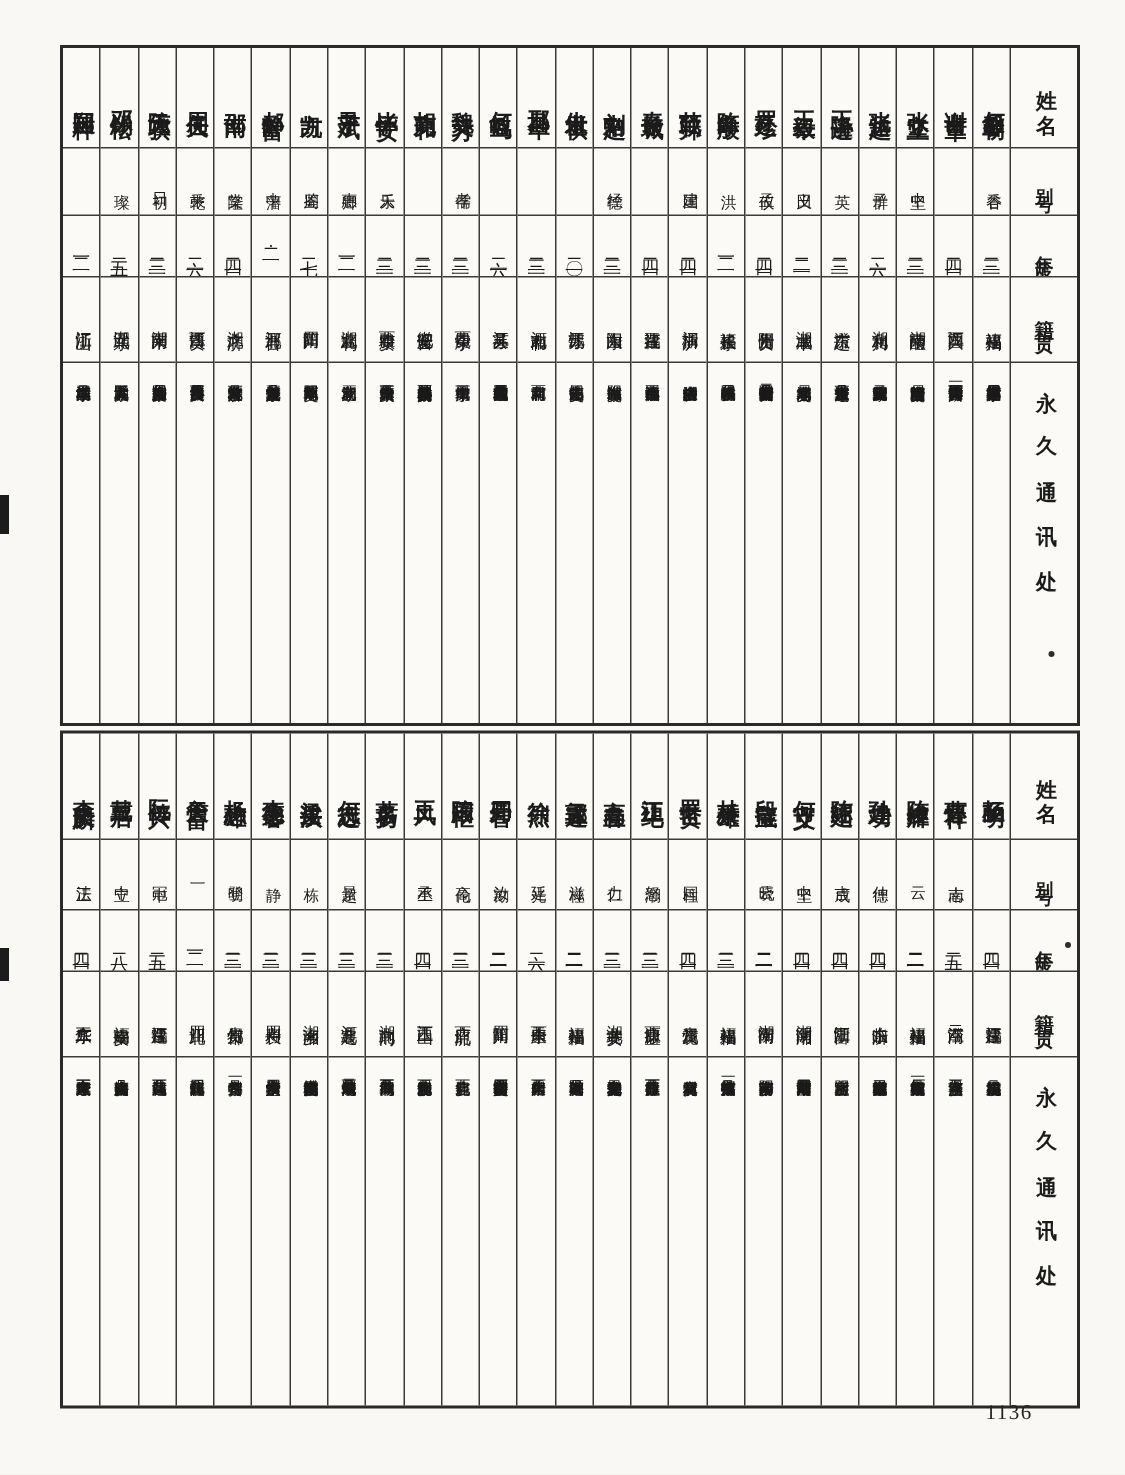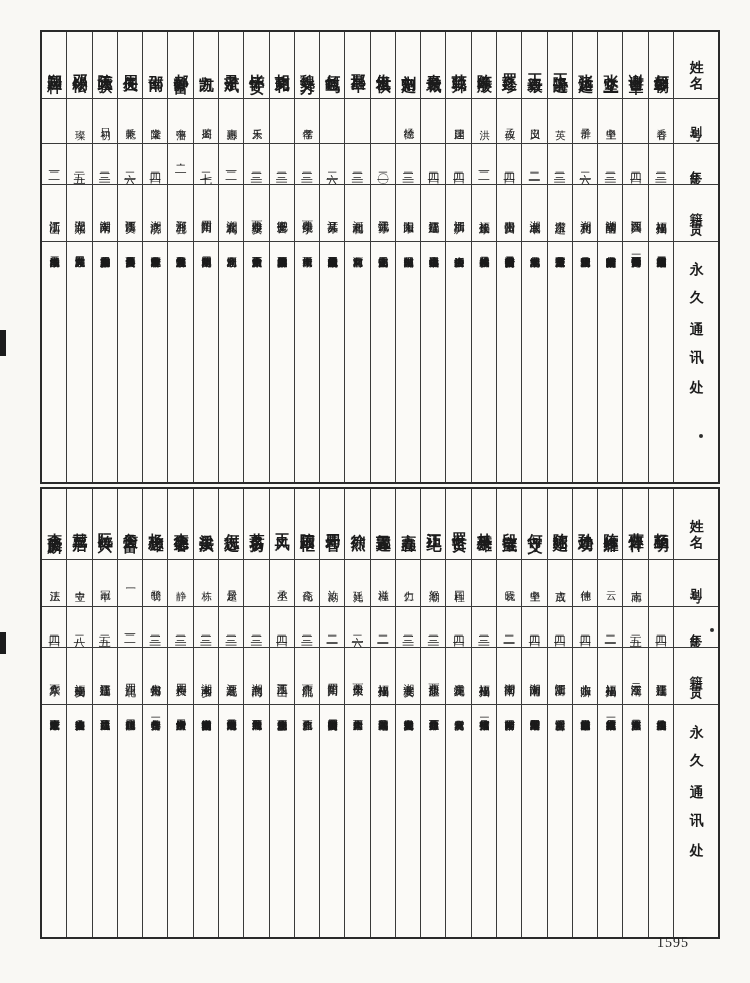--- a/index.html
+++ b/index.html
@@ -948,20 +948,20 @@
         </div>
         <div class="cell native">
           <span class="vtext">广东五华</span>
         </div>
         <div class="cell address">
           <span class="vtext">广东五华潭下圩广大生或宏隆</span>
         </div>
       </div>
     </div>
 
-  <div class="page-number">1595</div>
+  <div class="page-number">1136</div>
 
   <div class="speck s1"></div>
   <div class="speck s2"></div>
   <div class="edge-mark m1"></div>
   <div class="edge-mark m2"></div>
 
 </div>
 
 </body></html>

